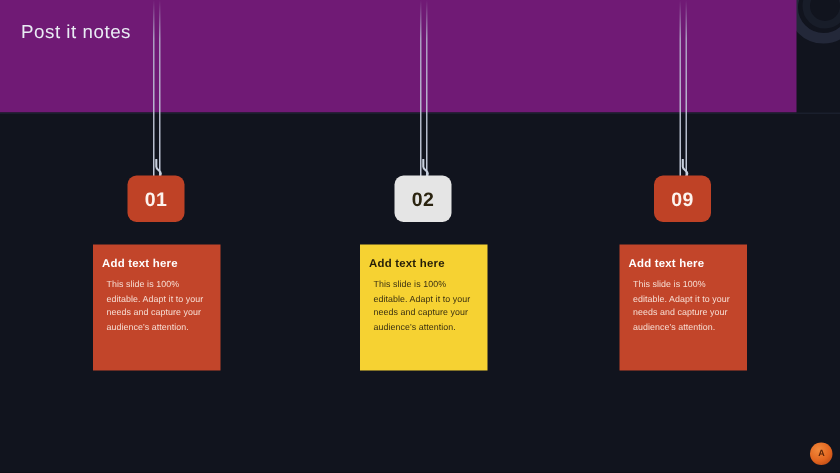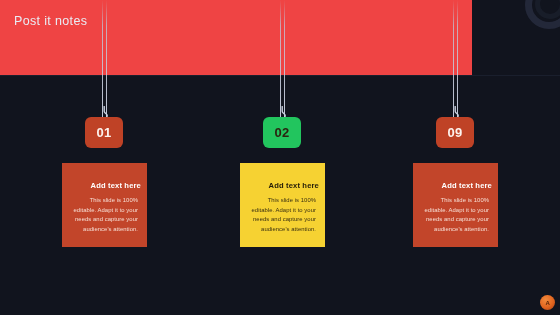--- a/index.html
+++ b/index.html
@@ -51,23 +51,23 @@
     width: 30px; height: 30px;
     right: -5px; top: -11px;
     border-width: 5px;
     border-color: #1a1e2c;
   }
 
   
   #header {
     position: absolute;
     left: 0; top: 0;
-    width: 472px;
+    width: 531px;
     height: 75px;
-    background: #ef4444;
+    background: #701a75;
   }
   #page-title {
     position: absolute;
     left: 14px;
     top: 14px;
     font-size: 12.5px;
     color: #e9ecf4;
     letter-spacing: .35px;
     font-weight: 400;
     white-space: nowrap;
@@ -147,22 +147,22 @@
 
   
   .card {
     position: absolute;
     left: 50%;
     margin-left: -42px;
     top: 163px;
     width: 85px;
     height: 84px;
     box-sizing: border-box;
-    padding: 19px 6px 6px;
-    text-align: right;
+    padding: 9px 6px 6px;
+    text-align: left;
   }
   .card-title {
     font-size: 7.6px;
     font-weight: 700;
     letter-spacing: .15px;
     margin: 0 0 6px 0;
     line-height: 1.1;
   }
   .card-body {
     font-size: 5.9px;
@@ -172,21 +172,21 @@
     letter-spacing: .05px;
   }
 
   
   .theme-rust .badge { background: #bf4226; color: #fdf3ee; }
   .theme-rust .card  { background: #c2452a; color: #fdeee8; }
   .theme-rust .card-title { color: #ffffff; }
   .theme-rust .card-body  { color: #f6ddd3; }
 
   
-  .theme-yellow .badge { background: #22c55e; color: #2b2410; }
+  .theme-yellow .badge { background: #e5e5e5; color: #2b2410; }
   .theme-yellow .card  { background: #f6d232; color: #2b2410; }
   .theme-yellow .card-title { color: #241d08; }
   .theme-yellow .card-body  { color: #3b3112; }
 
   
   #corner-mark {
     position: absolute;
     right: 5px;
     bottom: 5px;
     width: 15px;

